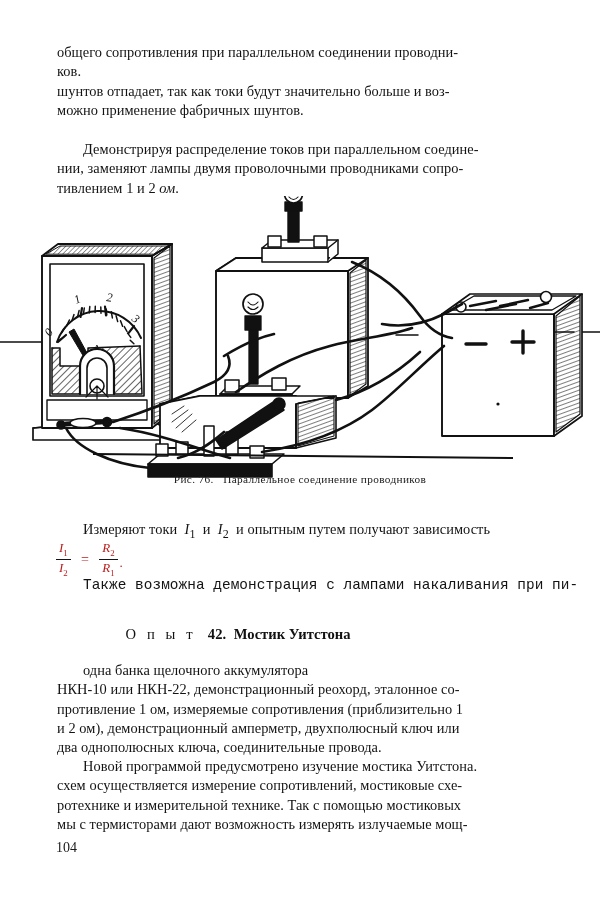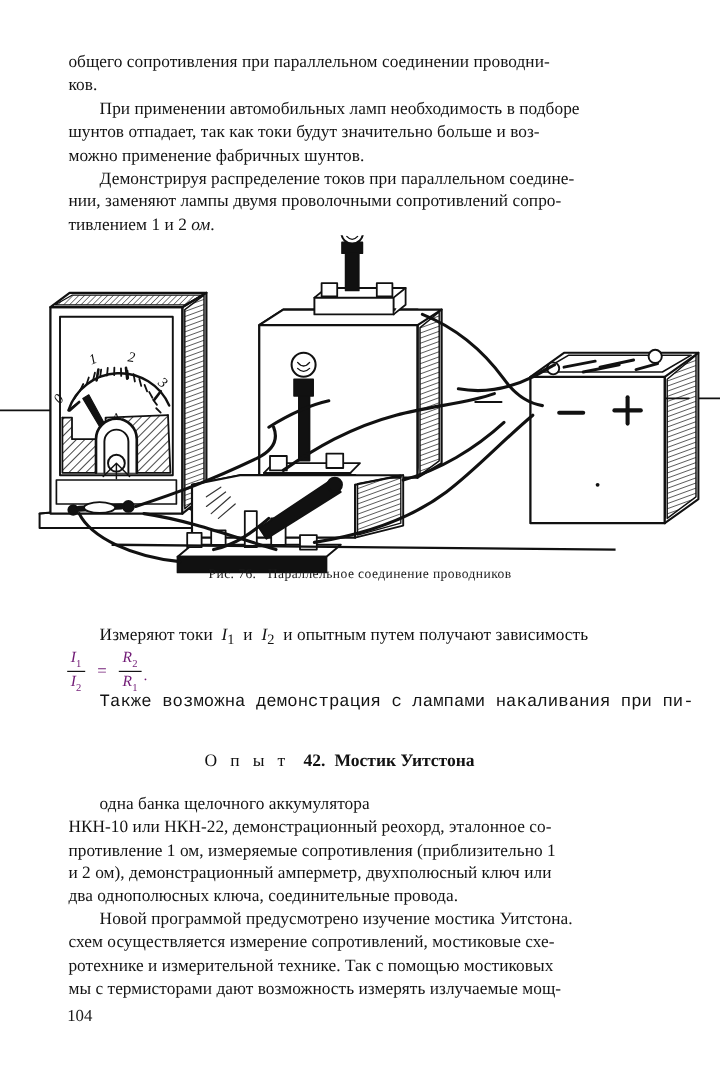--- a/index.html
+++ b/index.html
@@ -64,21 +64,21 @@
     color: #1a1a1a;
     font-family: "Liberation Serif", "DejaVu Serif", serif;
   }
 
   
   .formula {
     position: absolute;
     left: 56px;
     top: 541px;
     font-size: 13px;
-    color: #701a75;
+    color: #b91c1c;
     font-family: Liberation Serif, serif;
   }
   .frac {
     display: inline-block;
     vertical-align: middle;
     text-align: center;
     line-height: 1.08;
     font-style: italic;
   }
   .frac .num {
@@ -103,21 +103,20 @@
 
   
   .exp-heading {
     position: absolute;
     left: 0;
     top: 626px;
     width: 476px;
     text-align: center;
     font-size: 14.6px;
     color: #111;
-    padding-left: 45px;
   }
   .sp-wide { letter-spacing: 3.6px; }
   .bold { font-weight: bold; }
 
   .equip-lead {
     letter-spacing: 3.2px;
   }
 
   
   .folio {
@@ -143,39 +142,36 @@
         <span>общего  сопротивления  при  параллельном  соединении  проводни-</span>
       </span>
       <span class="ln">
         <span>ков.</span>
       </span>
     </p>
   </div>
 
   <div class="textcol" style="top:82px;">
     <p class="para">
-      <span class="ln indent">
-        <span>При применении автомобильных ламп необходимость в подборе</span>
-      </span>
       <span class="ln just">
         <span>шунтов отпадает, так как токи будут значительно больше и воз-</span>
       </span>
       <span class="ln">
         <span>можно применение фабричных шунтов.</span>
       </span>
     </p>
   </div>
 
   <div class="textcol" style="top:140px;">
     <p class="para">
       <span class="ln indent">
         <span>Демонстрируя распределение токов при параллельном соедине-</span>
       </span>
       <span class="ln just">
-        <span>нии, заменяют лампы двумя проволочными сопротивлений сопро-</span>
+        <span>нии, заменяют лампы двумя проволочными проводниками сопро-</span>
       </span>
       <span class="ln">
         <span>тивлением 1 и 2&nbsp;</span><span class="unit">ом</span><span>.</span>
       </span>
     </p>
   </div>
 
   <div class="figure">
     <svg viewBox="0 0 600 300" width="600" height="300">
       <defs>

